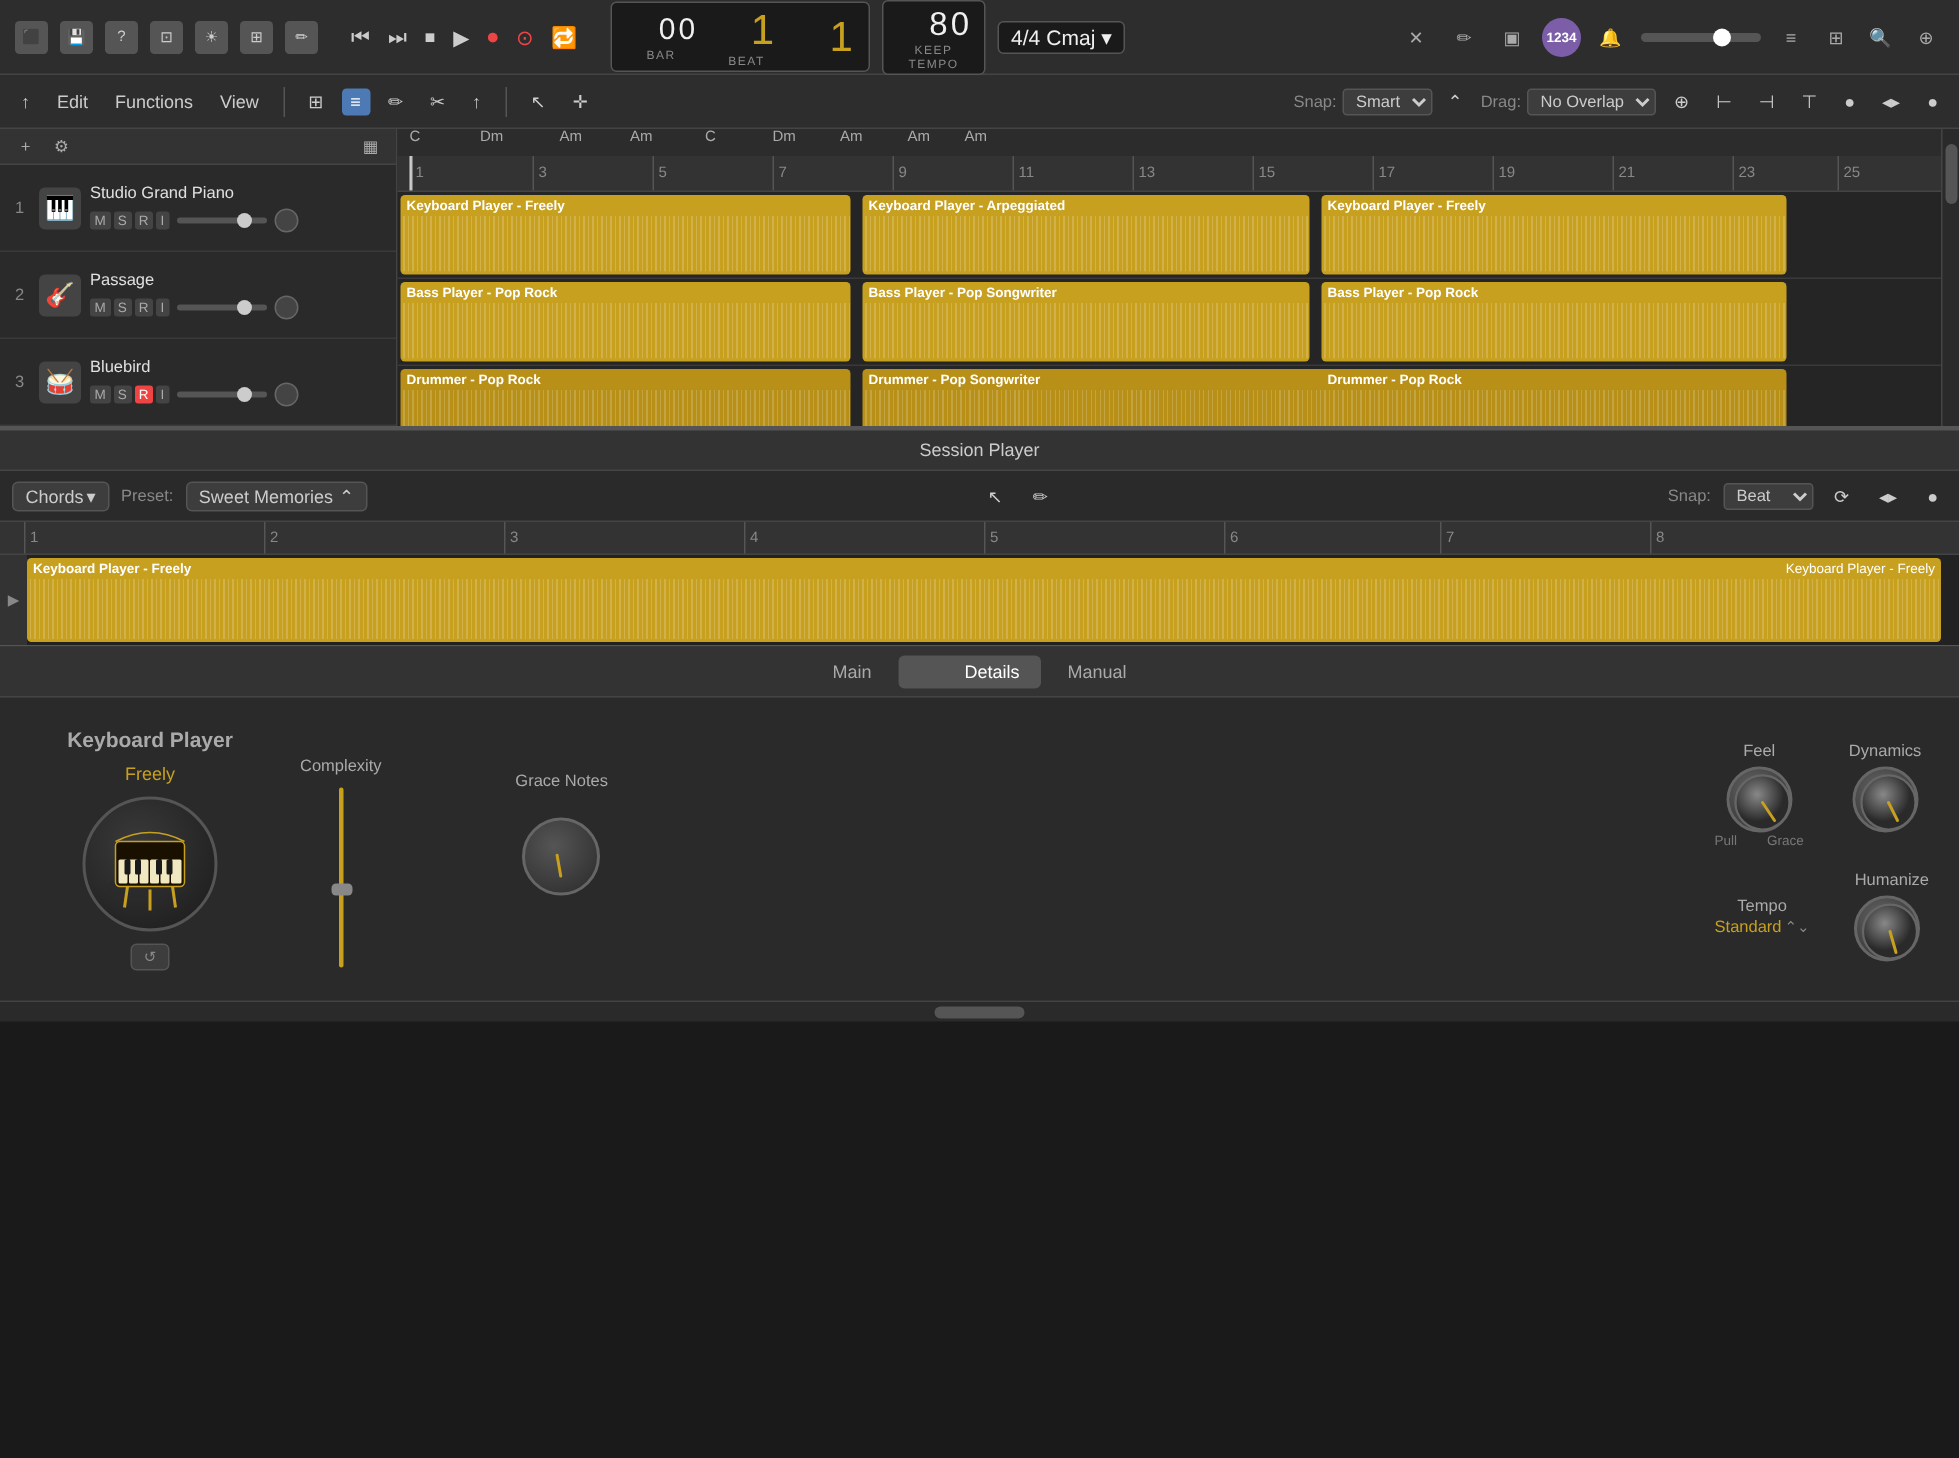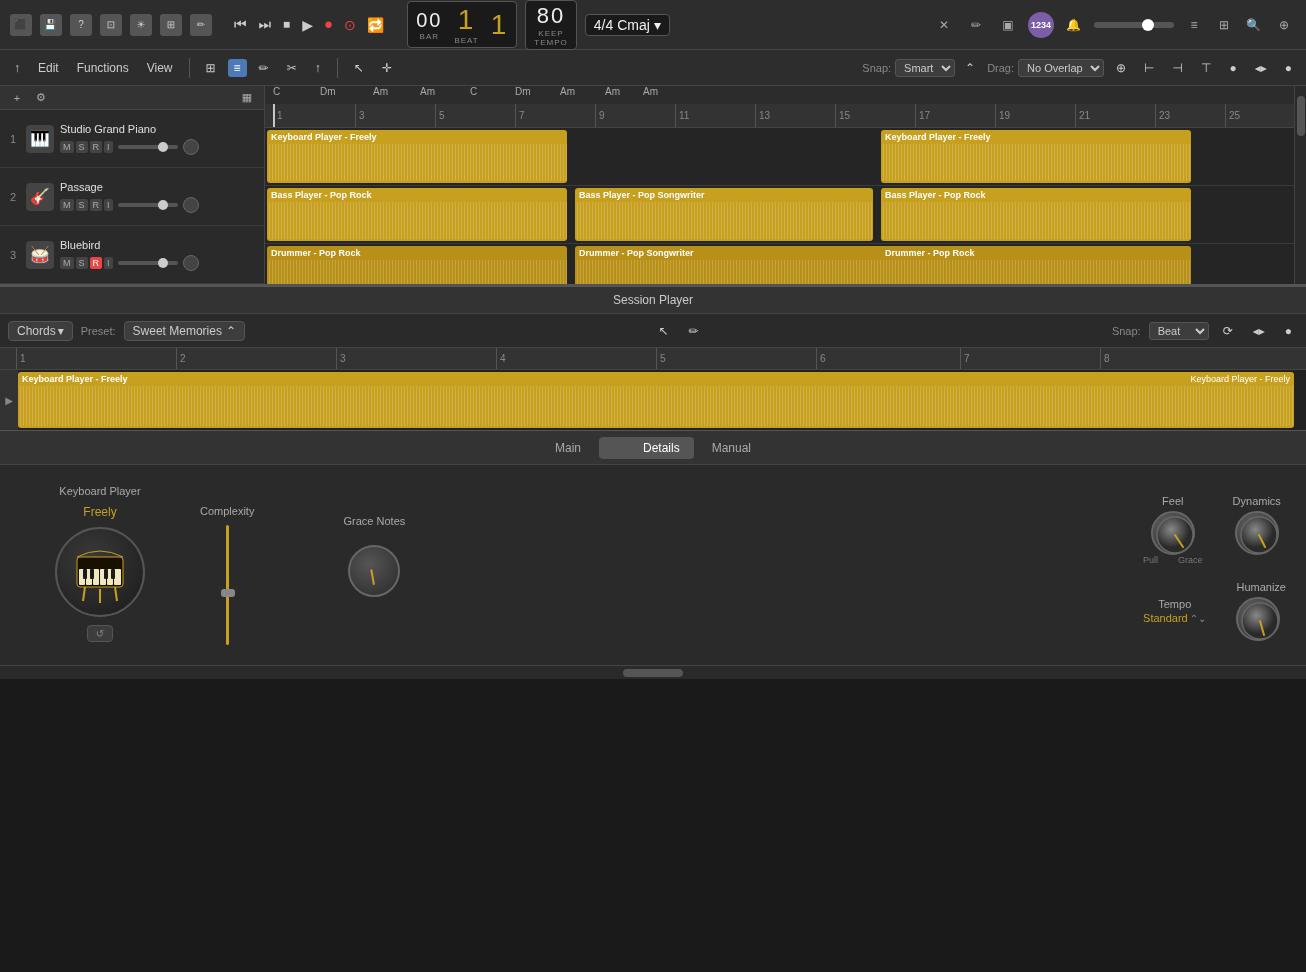--- a/index.html
+++ b/index.html
@@ -44,21 +44,21 @@
       background: #1a1a1a;
       border: 1px solid #555;
       border-radius: 4px;
       padding: 2px 8px;
       display: flex; gap: 12px;
       align-items: center;
     }
     .display-col {
       display: flex; flex-direction: column; align-items: center;
     }
-    .display-big { font-size: 20px; color: #f0f0f0; font-weight: 300; letter-spacing: 2px; }
+    .display-big { font-size: 20px; color: #f0f0f0; font-weight: 300; letter-spacing: 2px; margin-left: 23px; }
     .display-label { font-size: 8px; color: #888; text-transform: uppercase; letter-spacing: 1px; }
     .key-sig {
       background: #1a1a1a;
       border: 1px solid #555;
       border-radius: 4px;
       padding: 2px 8px;
       display: flex; align-items: center; gap: 4px;
       color: #f0f0f0; font-size: 14px;
     }
     .spacer { flex: 1; }
@@ -353,21 +353,21 @@
       padding: 20px;
       gap: 20px;
       align-items: flex-start;
     }
 
     
     .instrument-section {
       display: flex; flex-direction: column; align-items: center;
       gap: 8px; min-width: 160px;
     }
-    .instrument-label { font-size: 11px; color: #aaa; }
+    .instrument-label { font-size: 14px; color: #aaa; font-weight: bold; }
     .instrument-name { font-size: 12px; color: #c8a020; font-weight: 500; }
     .instrument-circle {
       width: 90px; height: 90px;
       border-radius: 50%;
       background: radial-gradient(circle at 40% 35%, #3a3a3a, #1a1a1a);
       border: 2px solid #555;
       display: flex; align-items: center; justify-content: center;
       position: relative; overflow: hidden;
     }
     .refresh-btn {
@@ -722,20 +722,26 @@
         <div class="ruler-mark" style="left:890px;">23</div>
         <div class="ruler-mark" style="left:960px;">25</div>
       </div>
     </div>
 
     <div class="tracks-area">
 
       <div class="track-lane">
         <div class="region" style="left:2px; width:300px;">
           <div class="region-title">Keyboard Player - Freely</div>
+          <div class="region-pattern">
+              <div class="region-waves"></div>
+            </div>
+        </div>
+        <div class="region" style="left:310px; width:298px;">
+          <div class="region-title">Keyboard Player - Arpeggiated</div>
           <div class="region-pattern">
               <div class="region-waves"></div>
             </div>
         </div>
         <div class="region" style="left:616px; width:310px;">
           <div class="region-title">Keyboard Player - Freely</div>
           <div class="region-pattern">
               <div class="region-waves"></div>
             </div>
         </div>

